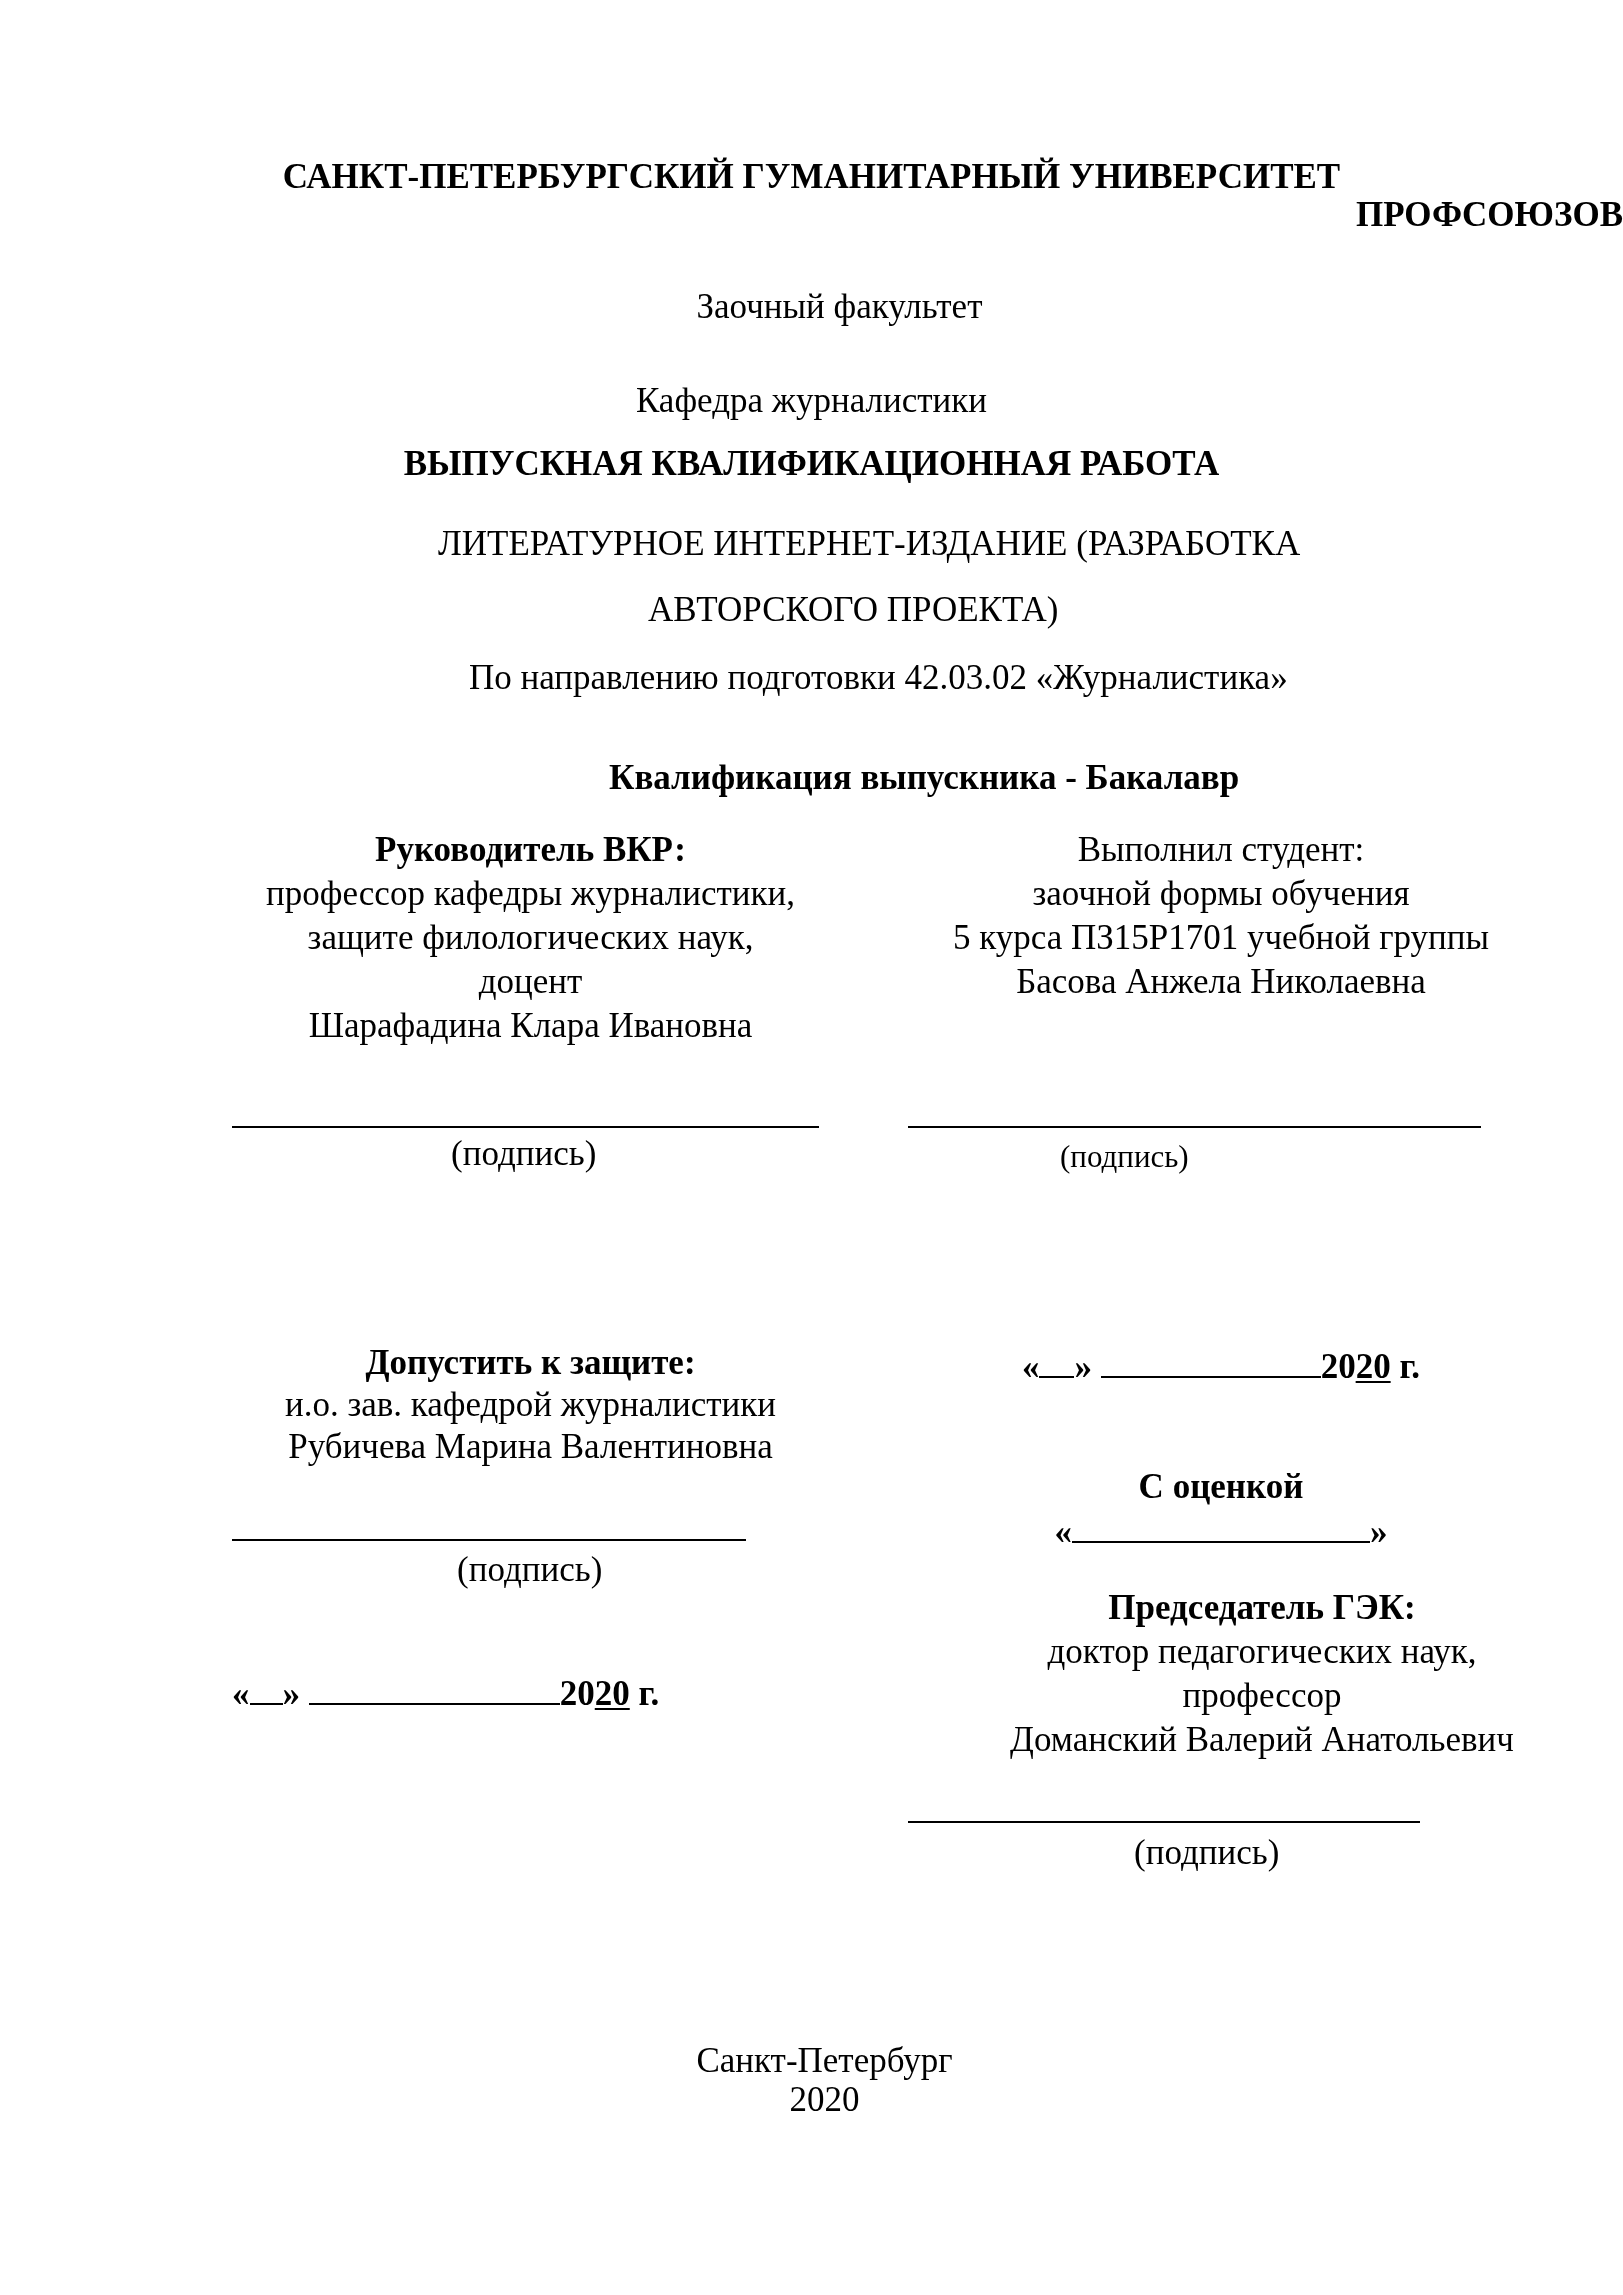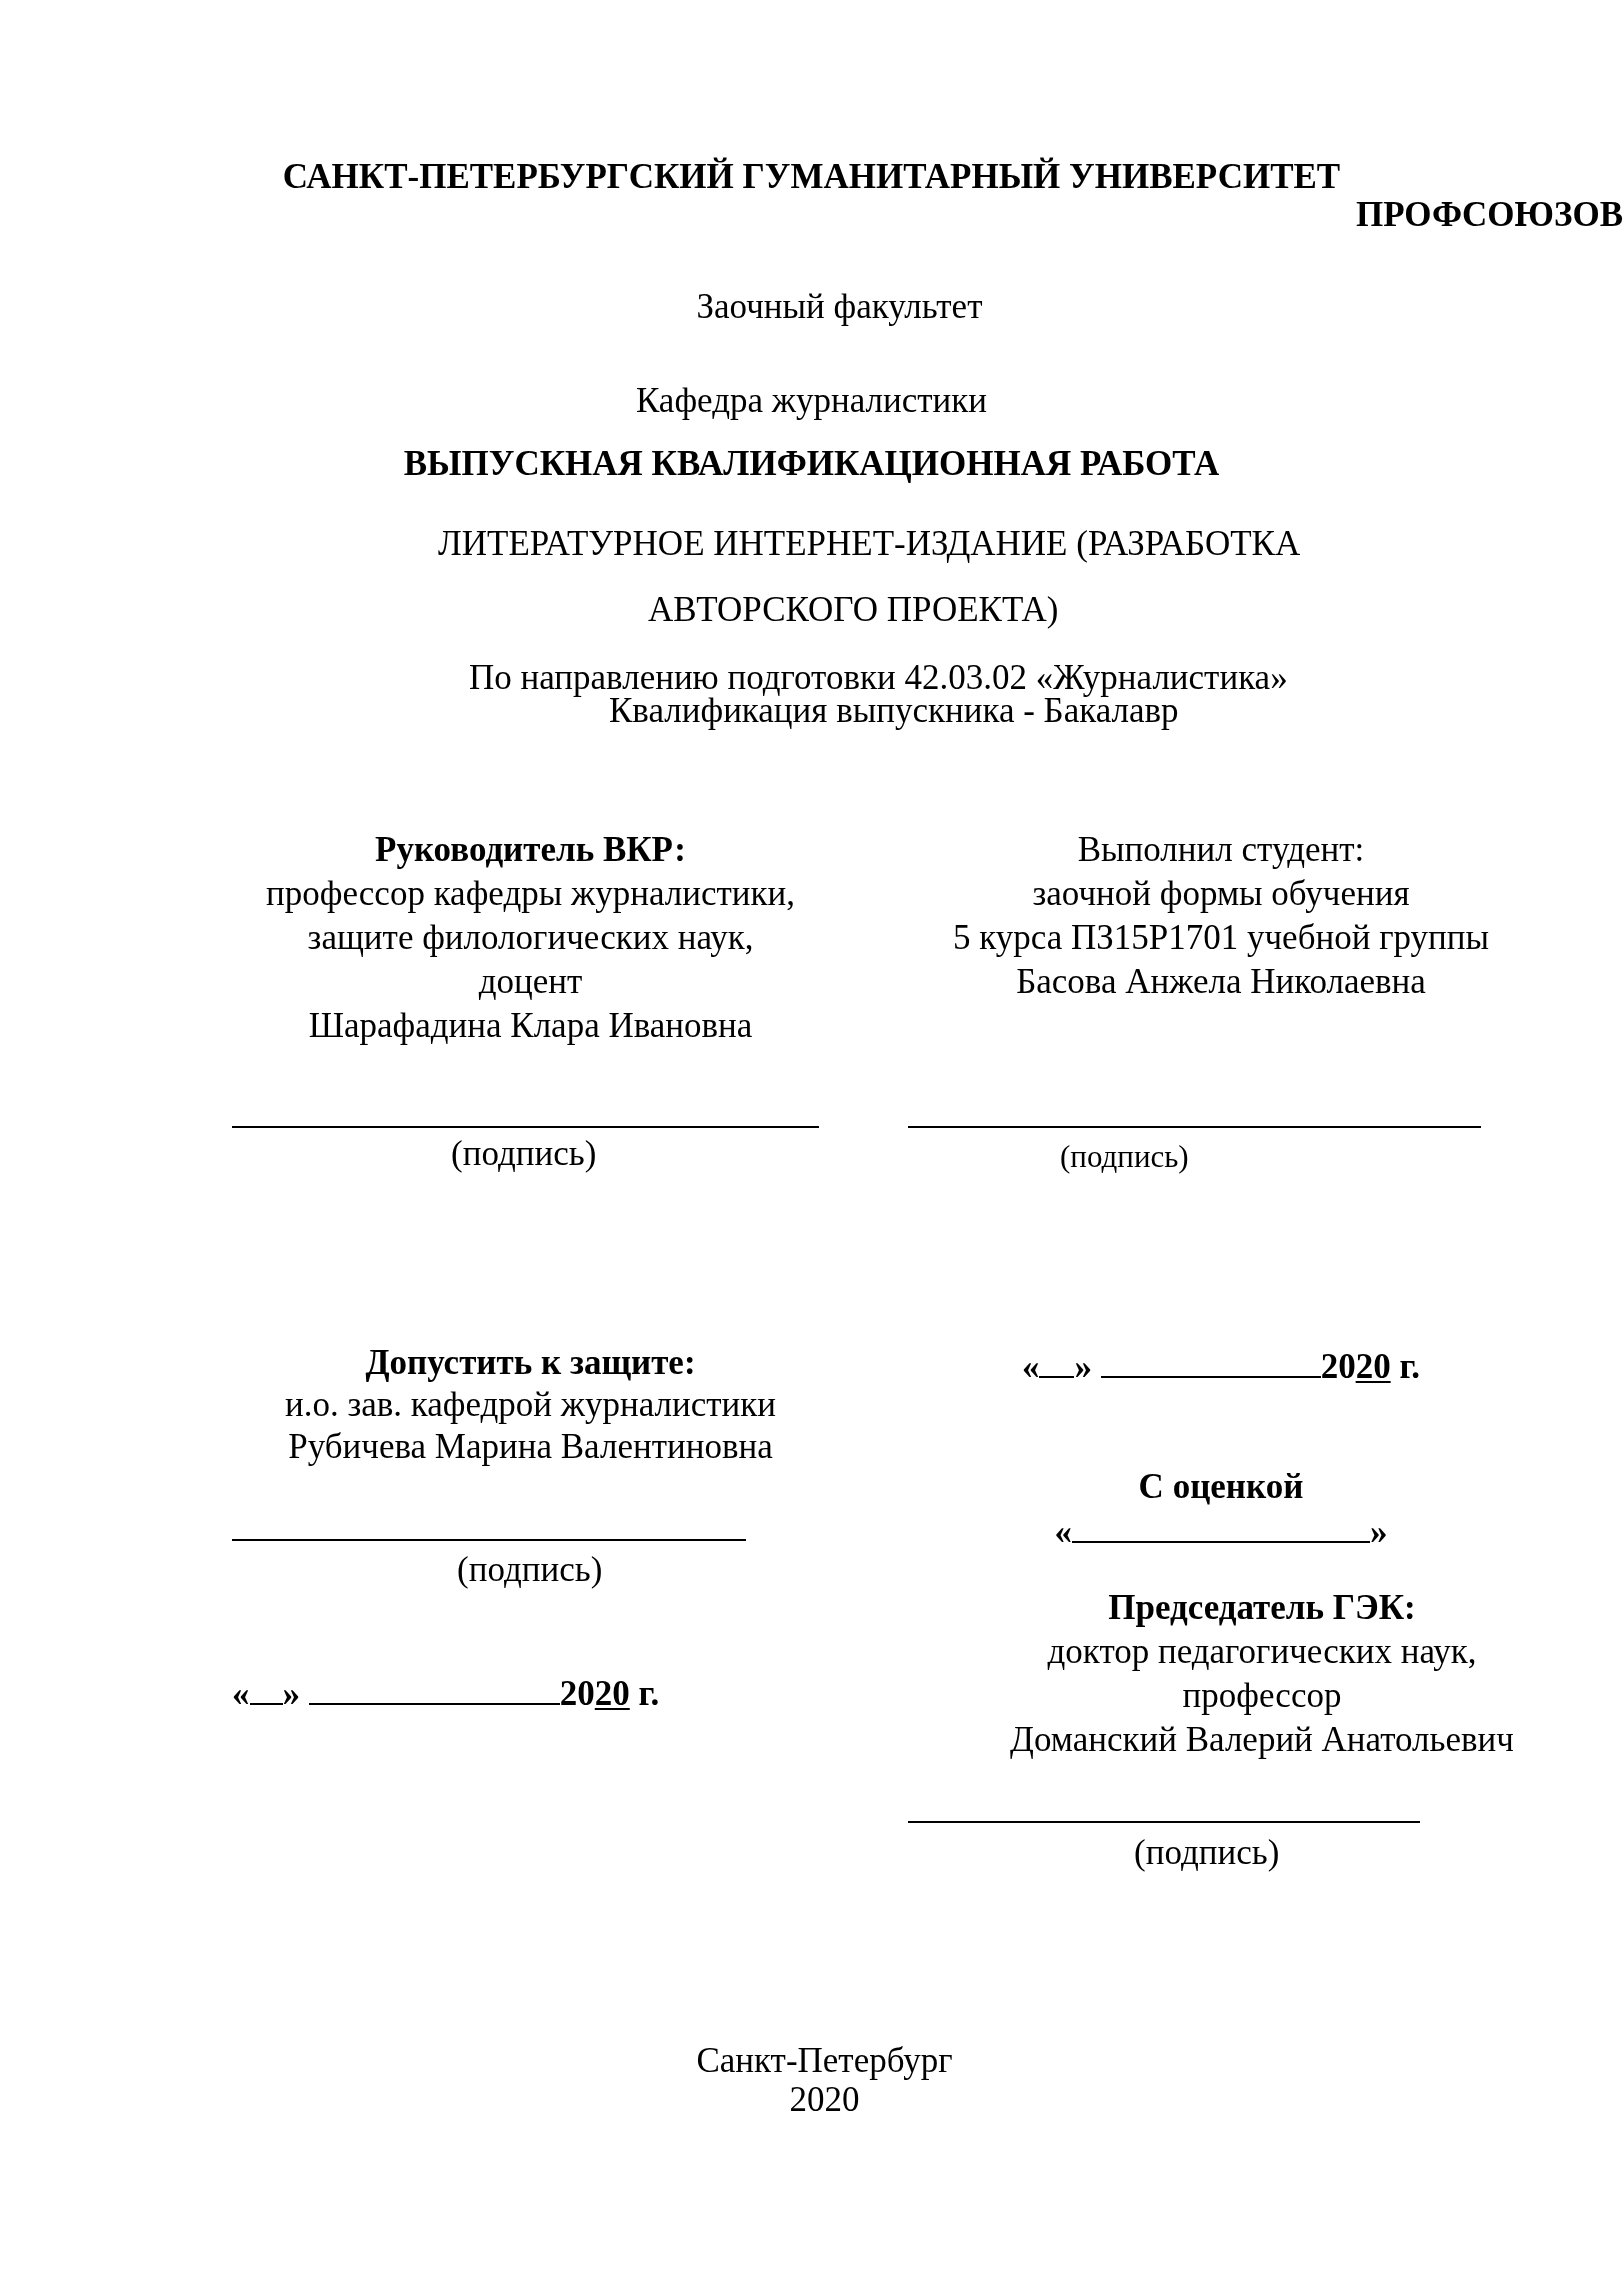--- a/index.html
+++ b/index.html
@@ -29,21 +29,21 @@
 
   <div class="abs center h-bold" style="top:157px;">САНКТ-ПЕТЕРБУРГСКИЙ ГУМАНИТАРНЫЙ УНИВЕРСИТЕТ</div>
   <div class="abs center h-bold" style="top:195px;text-align:right;">ПРОФСОЮЗОВ</div>
   <div class="abs center t-reg" style="top:287px;padding-left:28px;">Заочный факультет</div>
   <div class="abs center t-reg" style="top:361px;margin-top:20px;">Кафедра журналистики</div>
 
   <div class="abs center h-bold" style="top:444px;">ВЫПУСКНАЯ КВАЛИФИКАЦИОННАЯ РАБОТА</div>
   <div class="abs t-reg" style="top:524px; left:438px;">ЛИТЕРАТУРНОЕ ИНТЕРНЕТ-ИЗДАНИЕ (РАЗРАБОТКА</div>
   <div class="abs t-reg" style="top:590px; left:648px;">АВТОРСКОГО ПРОЕКТА)</div>
   <div class="abs t-reg" style="top:658px; left:469px;">По направлению подготовки 42.03.02 «Журналистика»</div>
-  <div class="abs t-reg" style="top:691px; left:609px;">Квалификация выпускника - Бакалавр</div>
+  <div class="abs t-reg" style="top:758px; left:609px;font-weight:bold;">Квалификация выпускника - Бакалавр</div>
 
   <div class="col" style="left:232px; top:828px; width:597px;">
     <span class="line bold">Руководитель ВКР:</span>
     <span class="line justify">
       <span>профессор</span>
       <span>кафедры</span>
       <span>журналистики,</span>
     </span>
     <span class="line justify">
       <span>защите</span>

